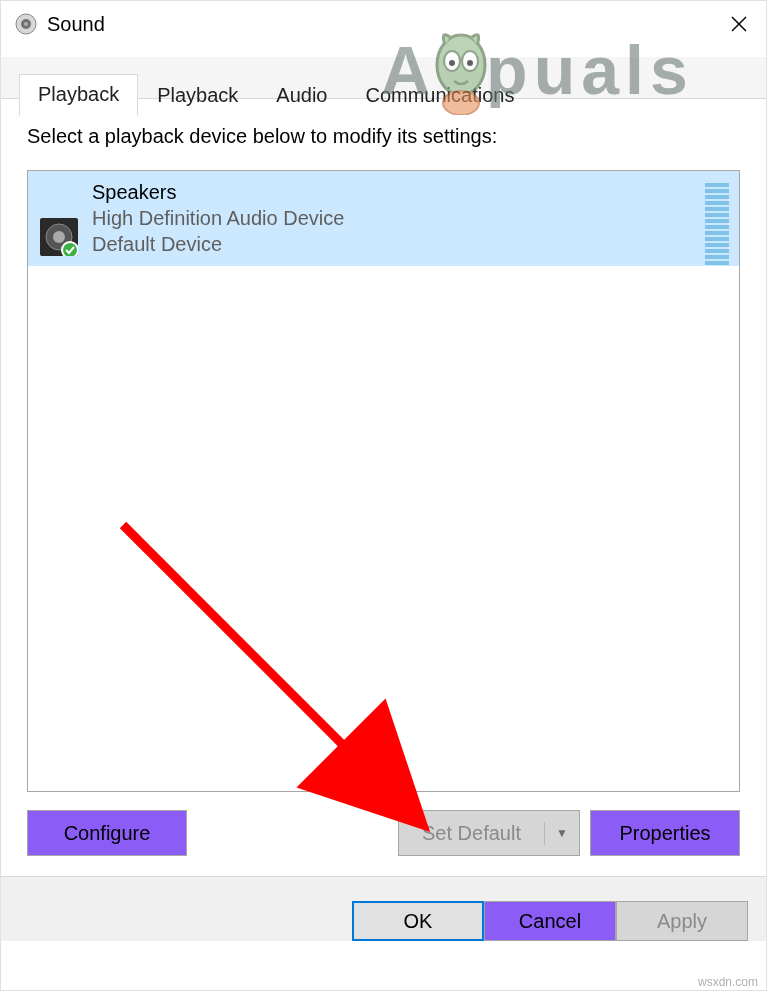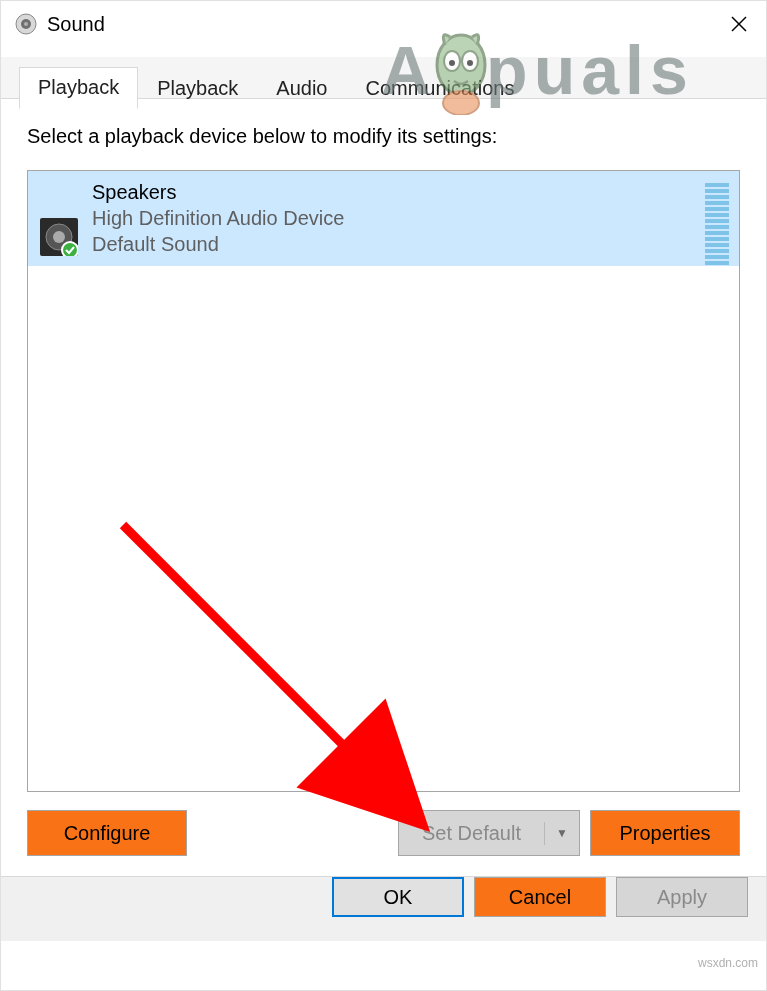--- a/index.html
+++ b/index.html
@@ -60,21 +60,21 @@
       position: relative;
     }
     .tab {
       padding: 8px 18px 9px 18px;
       font-size: 20px;
       color: #222;
       border: 1px solid transparent;
       border-bottom: none;
       cursor: pointer;
       position: relative;
-      top: 11px;
+      top: 18px;
     }
     .tab.active {
       background: #ffffff;
       border: 1px solid #d9d9d9;
       border-bottom: 1px solid #ffffff;
     }
     
     .content {
       padding: 26px 26px 0 26px;
       background: #ffffff;
@@ -139,21 +139,21 @@
     
     .button-row {
       display: flex;
       gap: 10px;
       margin-top: 18px;
       padding: 0 0 20px 0;
     }
     .btn {
       height: 46px;
       border: 1px solid #a6a6a6;
-      background: #f97316;
+      background: #8b5cf6;
       font-size: 20px;
       color: #000;
       display: flex;
       align-items: center;
       justify-content: center;
       cursor: pointer;
     }
     .btn.disabled {
       color: #8a8a8a;
       background: #d6d6d6;
@@ -180,23 +180,22 @@
       font-size: 12px;
       color: #6a6a6a;
     }
     .btn-properties { width: 150px; }
     
     .footer {
       border-top: 1px solid #d9d9d9;
       background: #f0f0f0;
       height: 65px;
       display: flex;
-      align-items: flex-start;
+      align-items: flex-end;
       justify-content: flex-end;
-      gap: 10px;
       padding-right: 18px;
     }
     .footer .btn {
       width: 132px;
       height: 40px;
       font-size: 20px;
     }
     .footer .btn-ok {
       border: 2px solid #0078d7;
       background: #e1e1e1;
@@ -220,21 +219,21 @@
       z-index: 5;
     }
     .watermark .mascot {
       width: 62px;
       height: 90px;
       margin: 0 -6px;
     }
     .wsx {
       position: absolute;
       right: 8px;
-      bottom: 20px;
+      bottom: 1px;
       font-size: 12px;
       color: #b0b0b0;
       pointer-events: none;
       margin-top: 28px;
     }
     
     .red-arrow {
       position: absolute;
       left: 110px;
       top: 512px;
@@ -297,21 +296,21 @@
           <rect x="0" y="0" width="38" height="38" fill="#2a2a2a" rx="2"></rect>
           <circle cx="19" cy="19" r="13" fill="#555" stroke="#888" stroke-width="1"></circle>
           <circle cx="19" cy="19" r="6" fill="#aaa"></circle>
           <circle cx="30" cy="32" r="8" fill="#3cb043" stroke="#fff" stroke-width="2"></circle>
           <path d="M 26 32 L 29 35 L 34 29" stroke="#fff" stroke-width="2" fill="none"></path>
         </svg>
       </div>
       <div class="device-text">
         <div class="device-name">Speakers</div>
         <div class="device-desc">High Definition Audio Device</div>
-        <div class="device-status">Default Sound</div>
+        <div class="device-status">Default Device</div>
       </div>
       <div class="volume-indicator">
         <div class="bar"></div>
           <div class="bar"></div>
           <div class="bar"></div>
           <div class="bar"></div>
         <div class="bar"></div>
           <div class="bar"></div>
           <div class="bar"></div>
           <div class="bar"></div>

